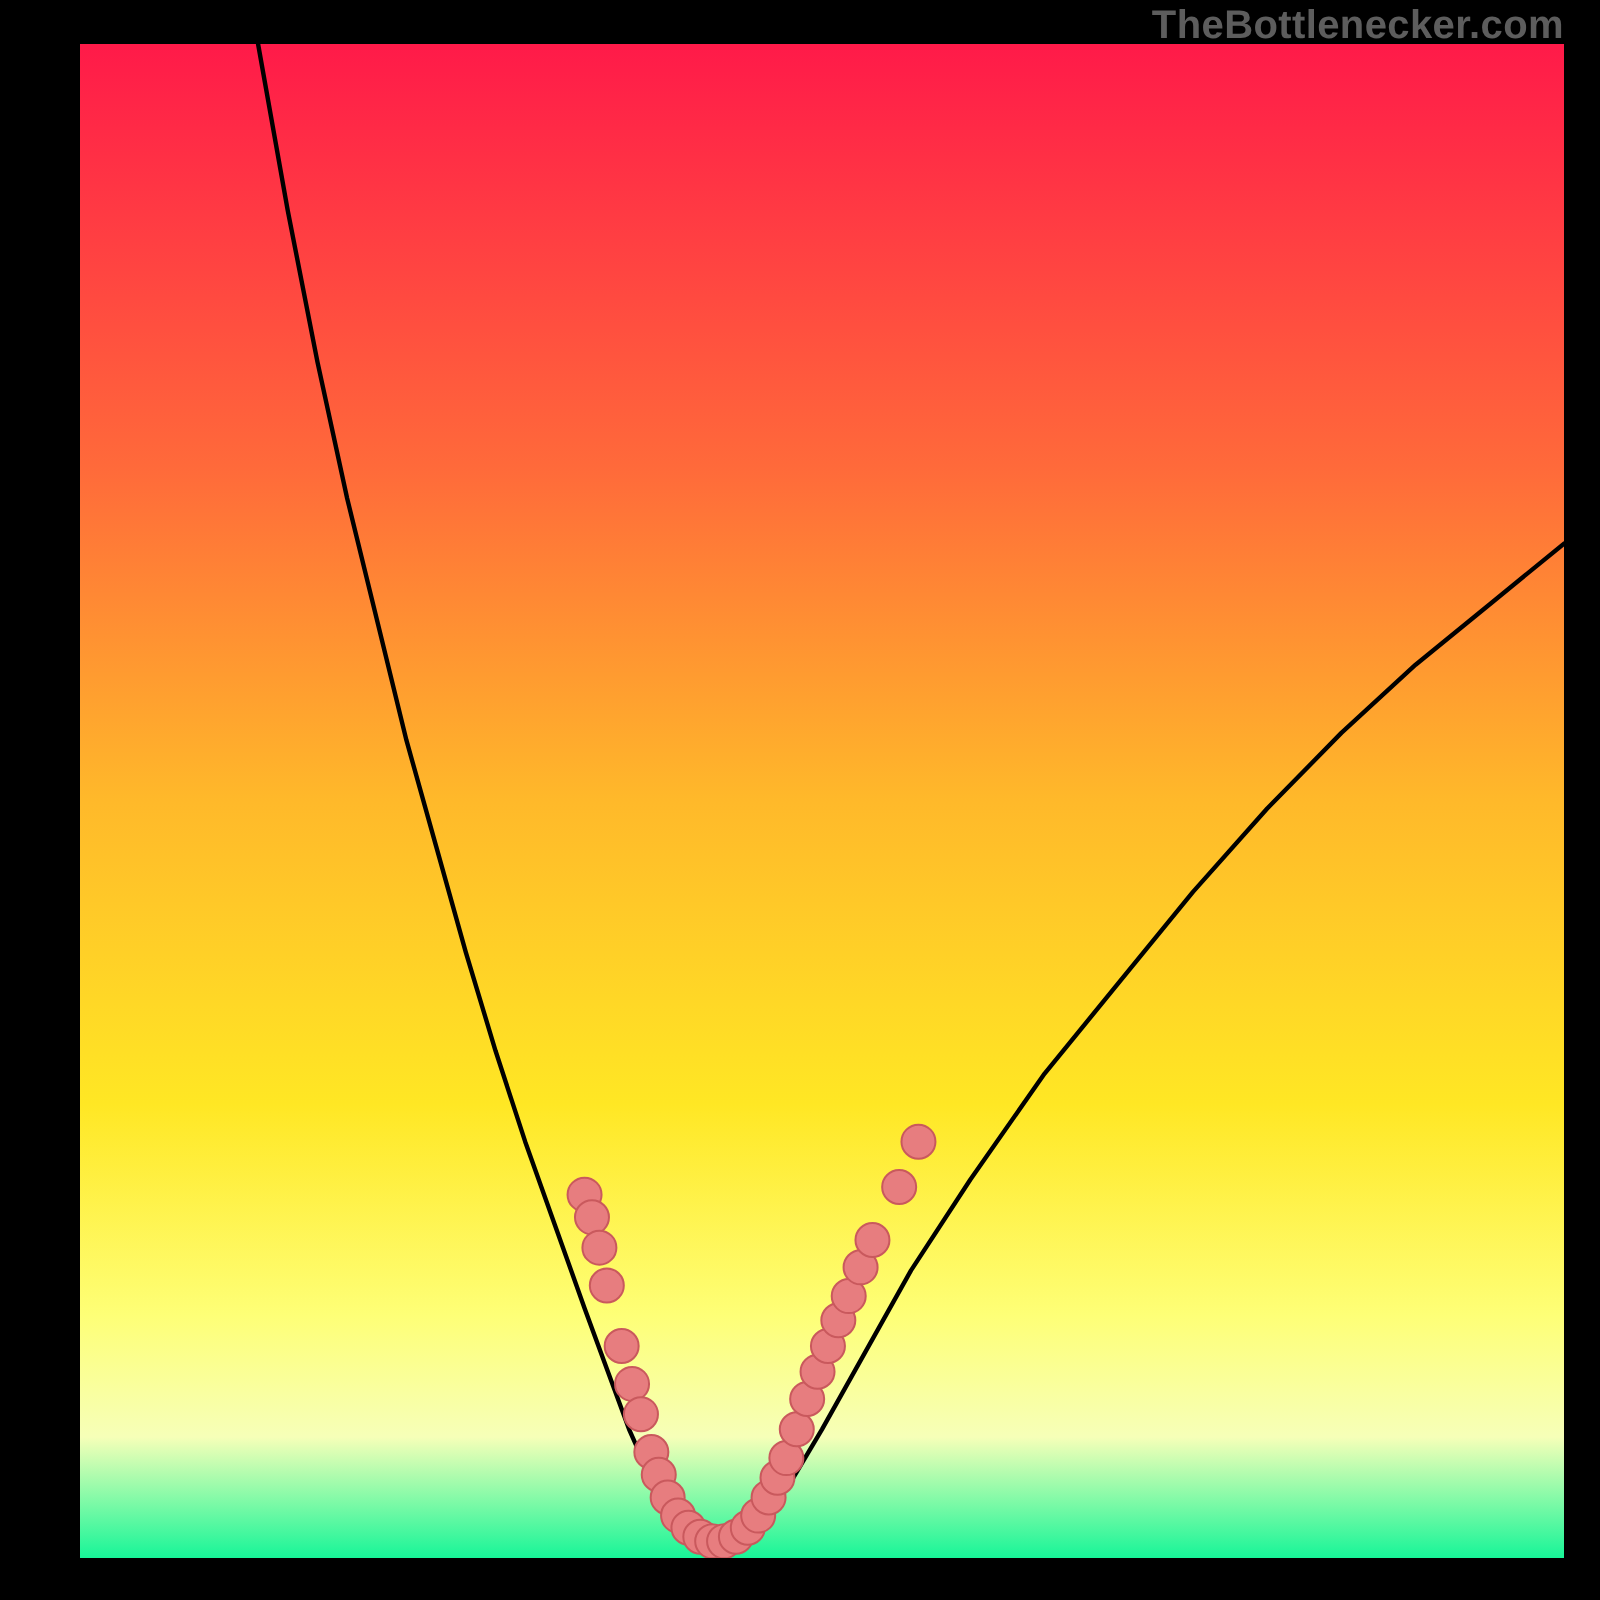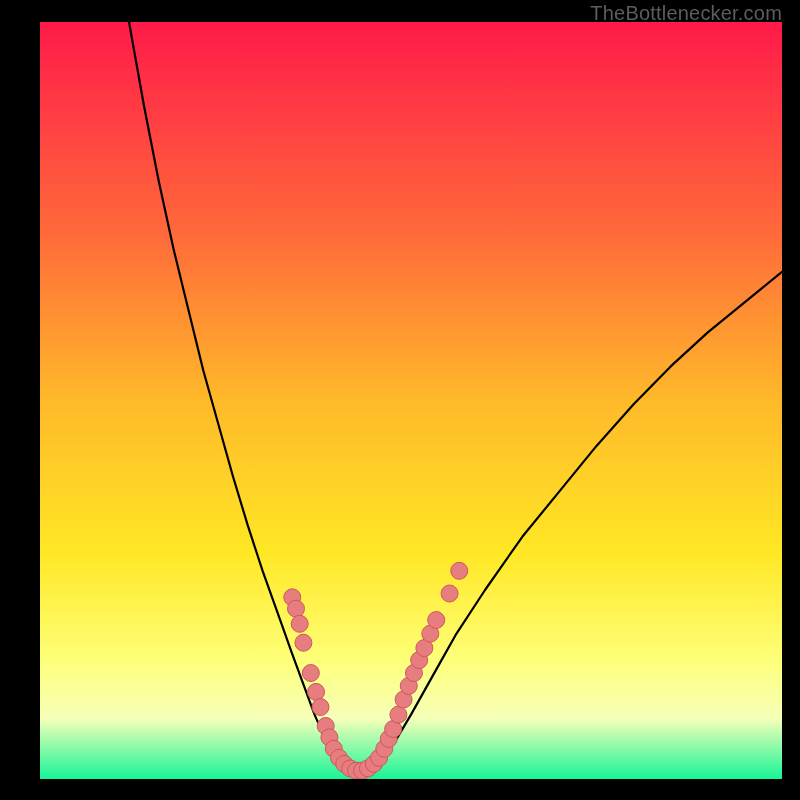--- a/index.html
+++ b/index.html
@@ -24,21 +24,21 @@
     width: 742px;
     height: 757px;
     overflow: hidden;
   }
   .attribution {
     position: absolute;
     top: 2px;
     right: 18px;
     color: #5d5d5d;
     font-size: 20px;
-    font-weight: 400;
+    font-weight: 700;
     letter-spacing: 0.2px;
   }
   svg { display: block; }
 </style>
 </head>
 <body>
 
 <div class="outer">
   <div class="attribution">TheBottlenecker.com</div>
   <div class="plot">

